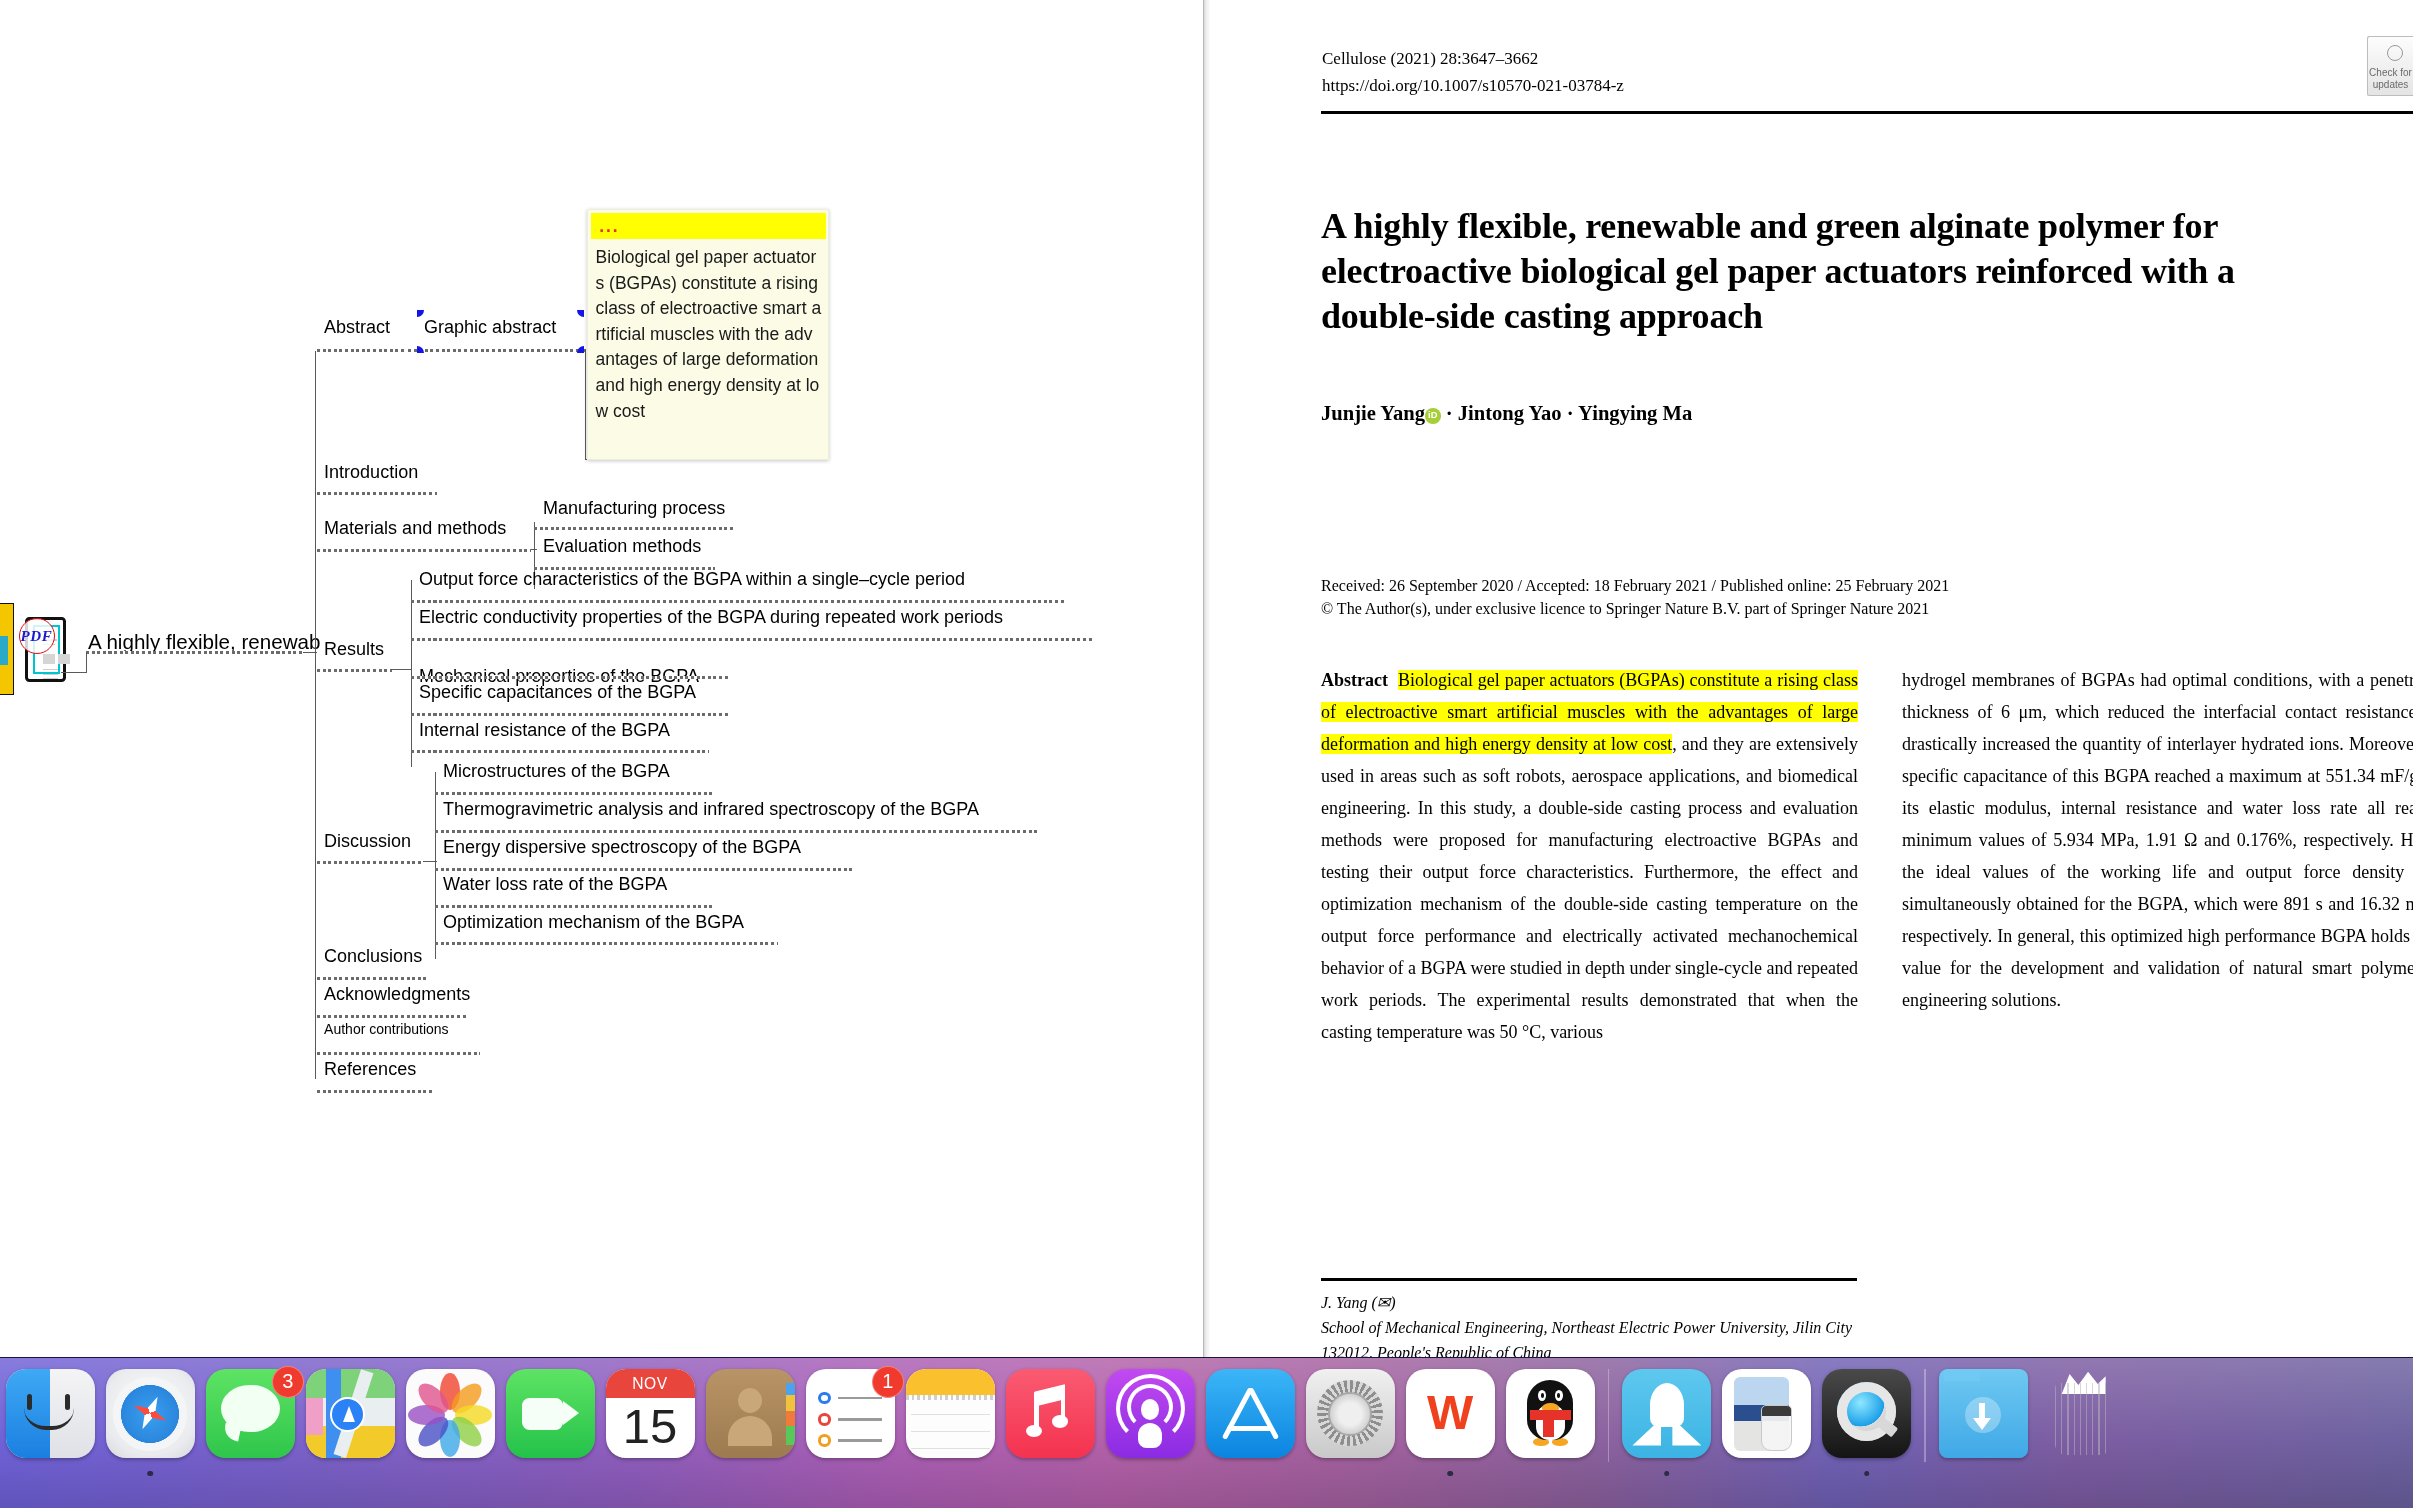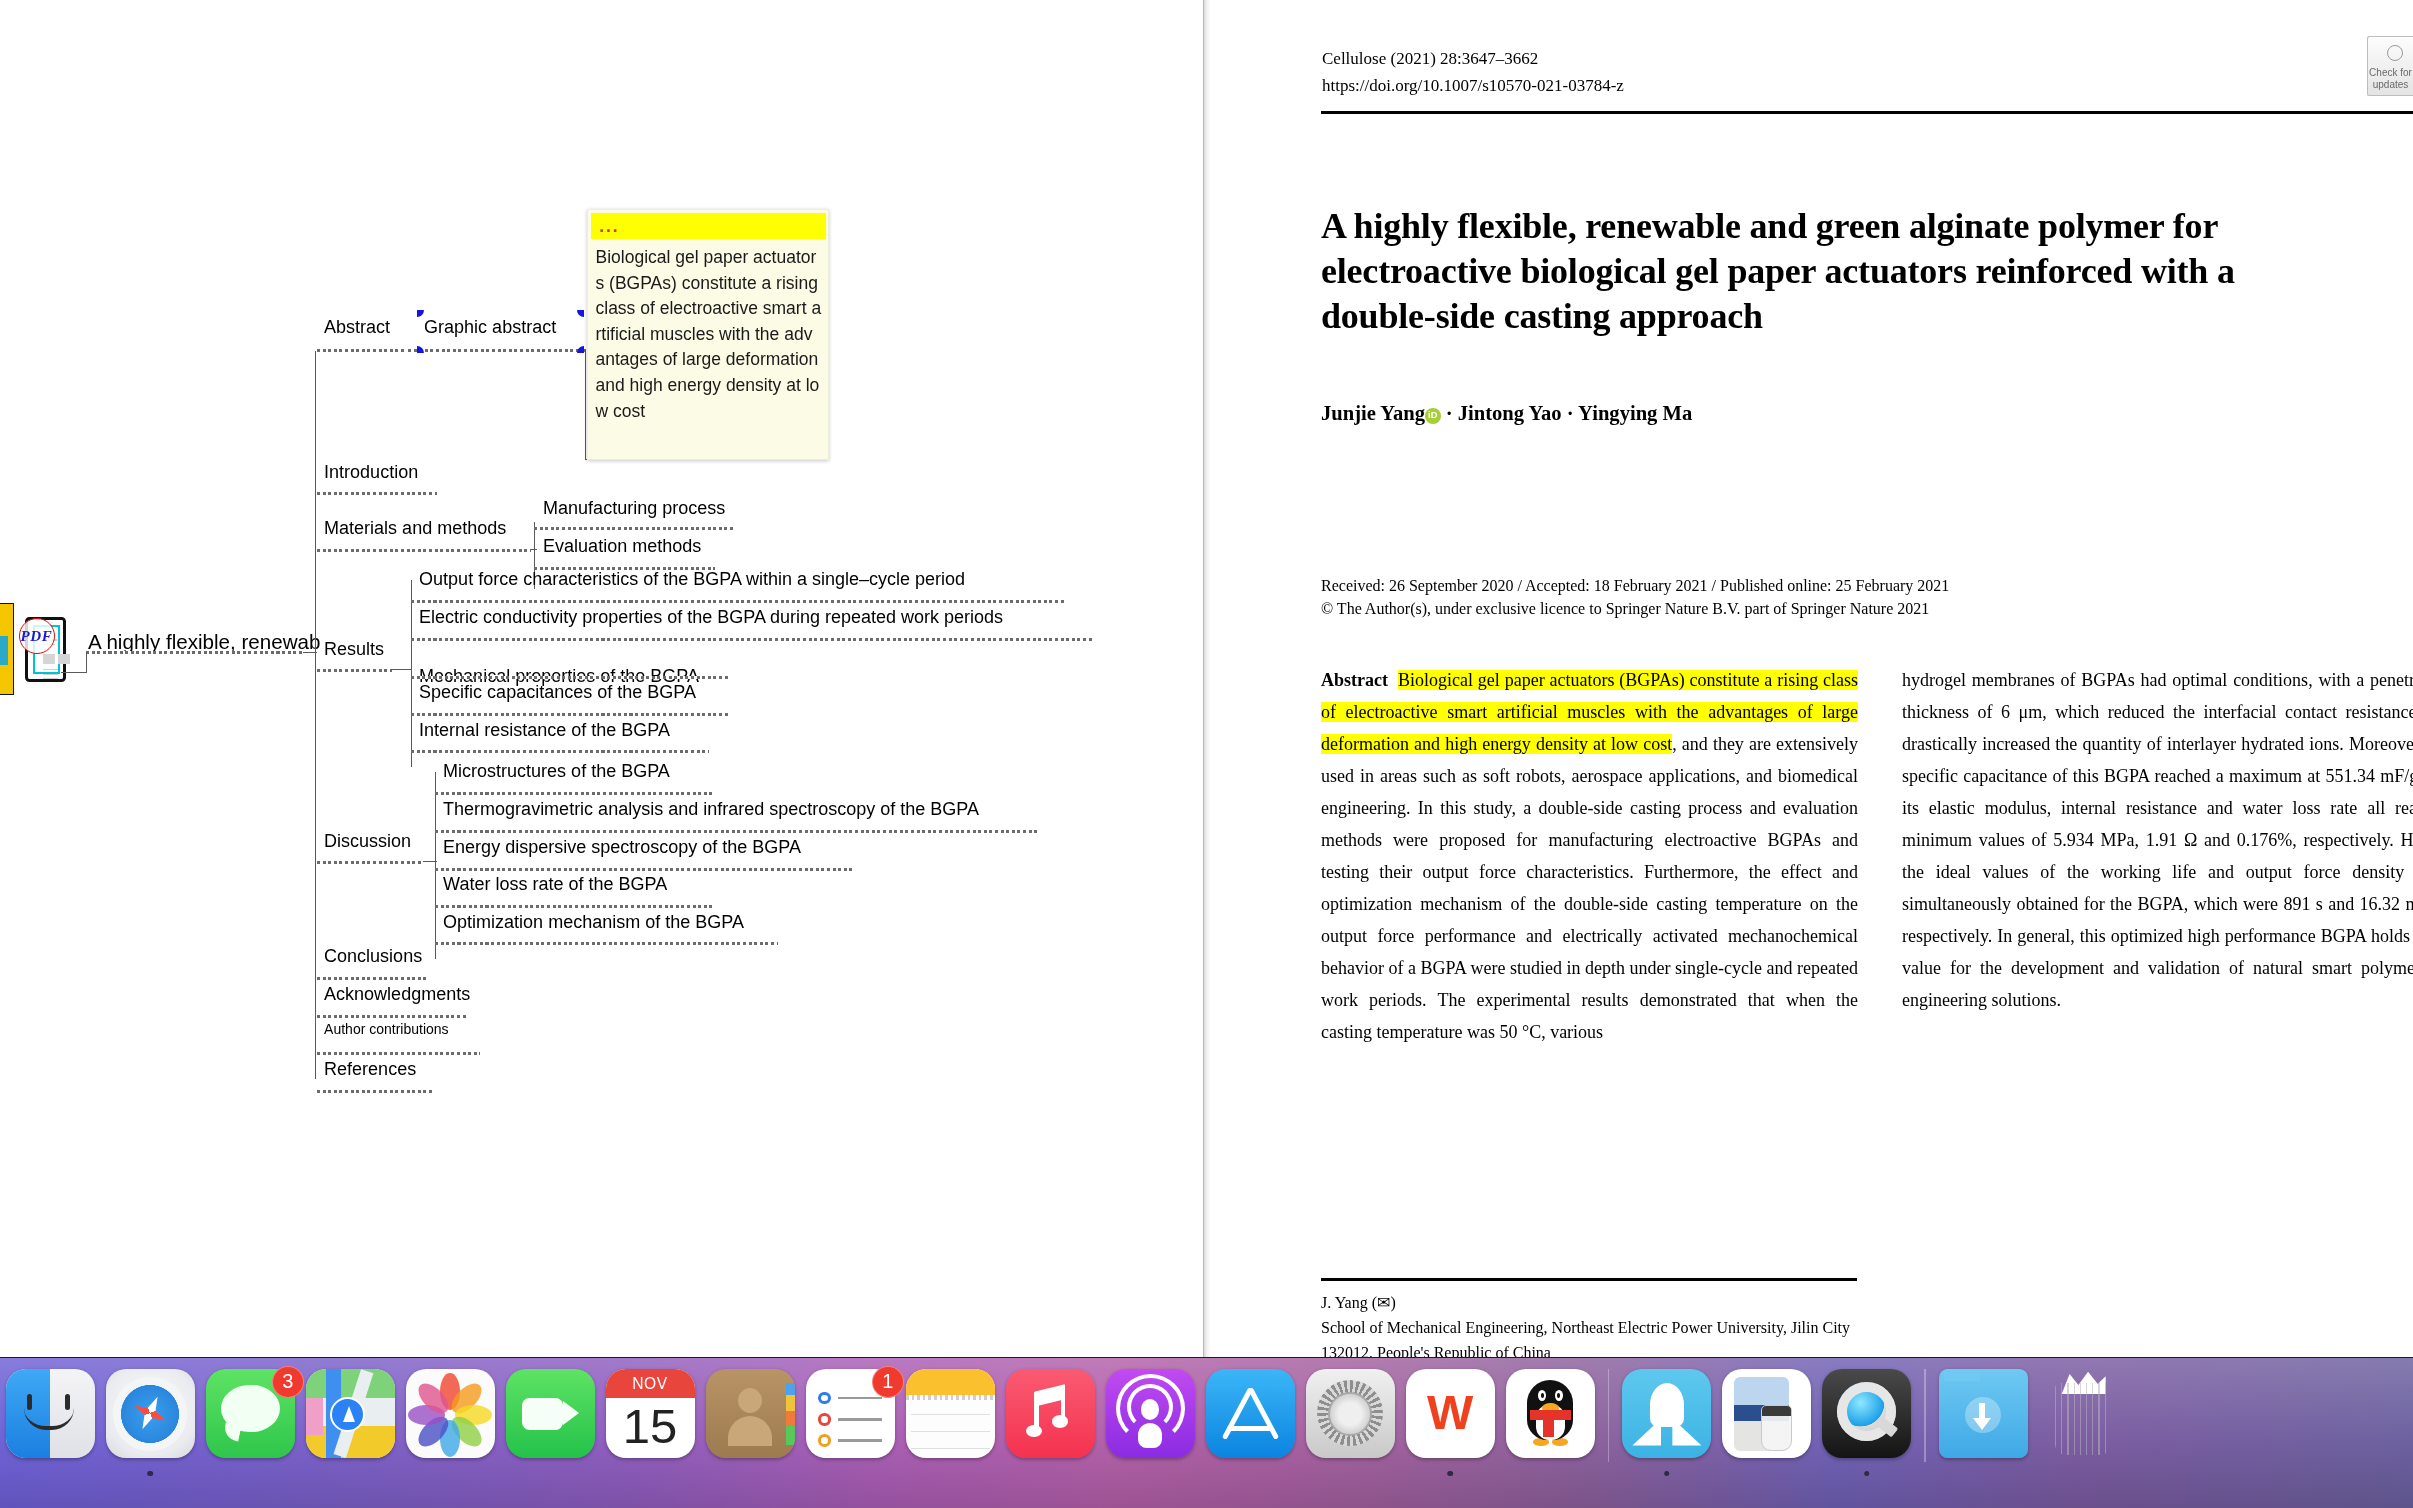--- a/index.html
+++ b/index.html
@@ -144,21 +144,21 @@
   }
   #col-left  { left: 111px; }
   #col-right { left: 692px; width: 549px; }
   .col p { text-align: justify; text-justify: inter-word; }
   .hl { background: #ffff00; }
   b.abstract-lbl { font-weight: bold; margin-right: 10px; }
 
   #foot-rule { position: absolute; left: 111px; top: 1278px; width: 536px; height: 2.5px; background: #000; }
   #footnote {
     position: absolute; left: 111px; top: 1290px; width: 561px;
-    font-size: 16px; line-height: 25px;
+    font-size: 16px; line-height: 25px; font-style: italic;
   }
   #check-updates {
     position: absolute; right: 0px; top: 36px; width: 46px; height: 60px;
     background: linear-gradient(to bottom,#fdfdfd,#e4e4e4);
     border: 0.6px solid #bdbdbd; border-right: none; border-radius: 2.5px 0 0 2.5px;
     font-family: "Liberation Sans", sans-serif; font-size: 10px; color: #6a6a6a;
     text-align: center; padding-top: 30px; line-height: 12px; overflow: hidden;
   }
   #check-updates .cu-circle {
     position: absolute; left: 18.7px; top: 7.5px; width: 16px; height: 16px;

